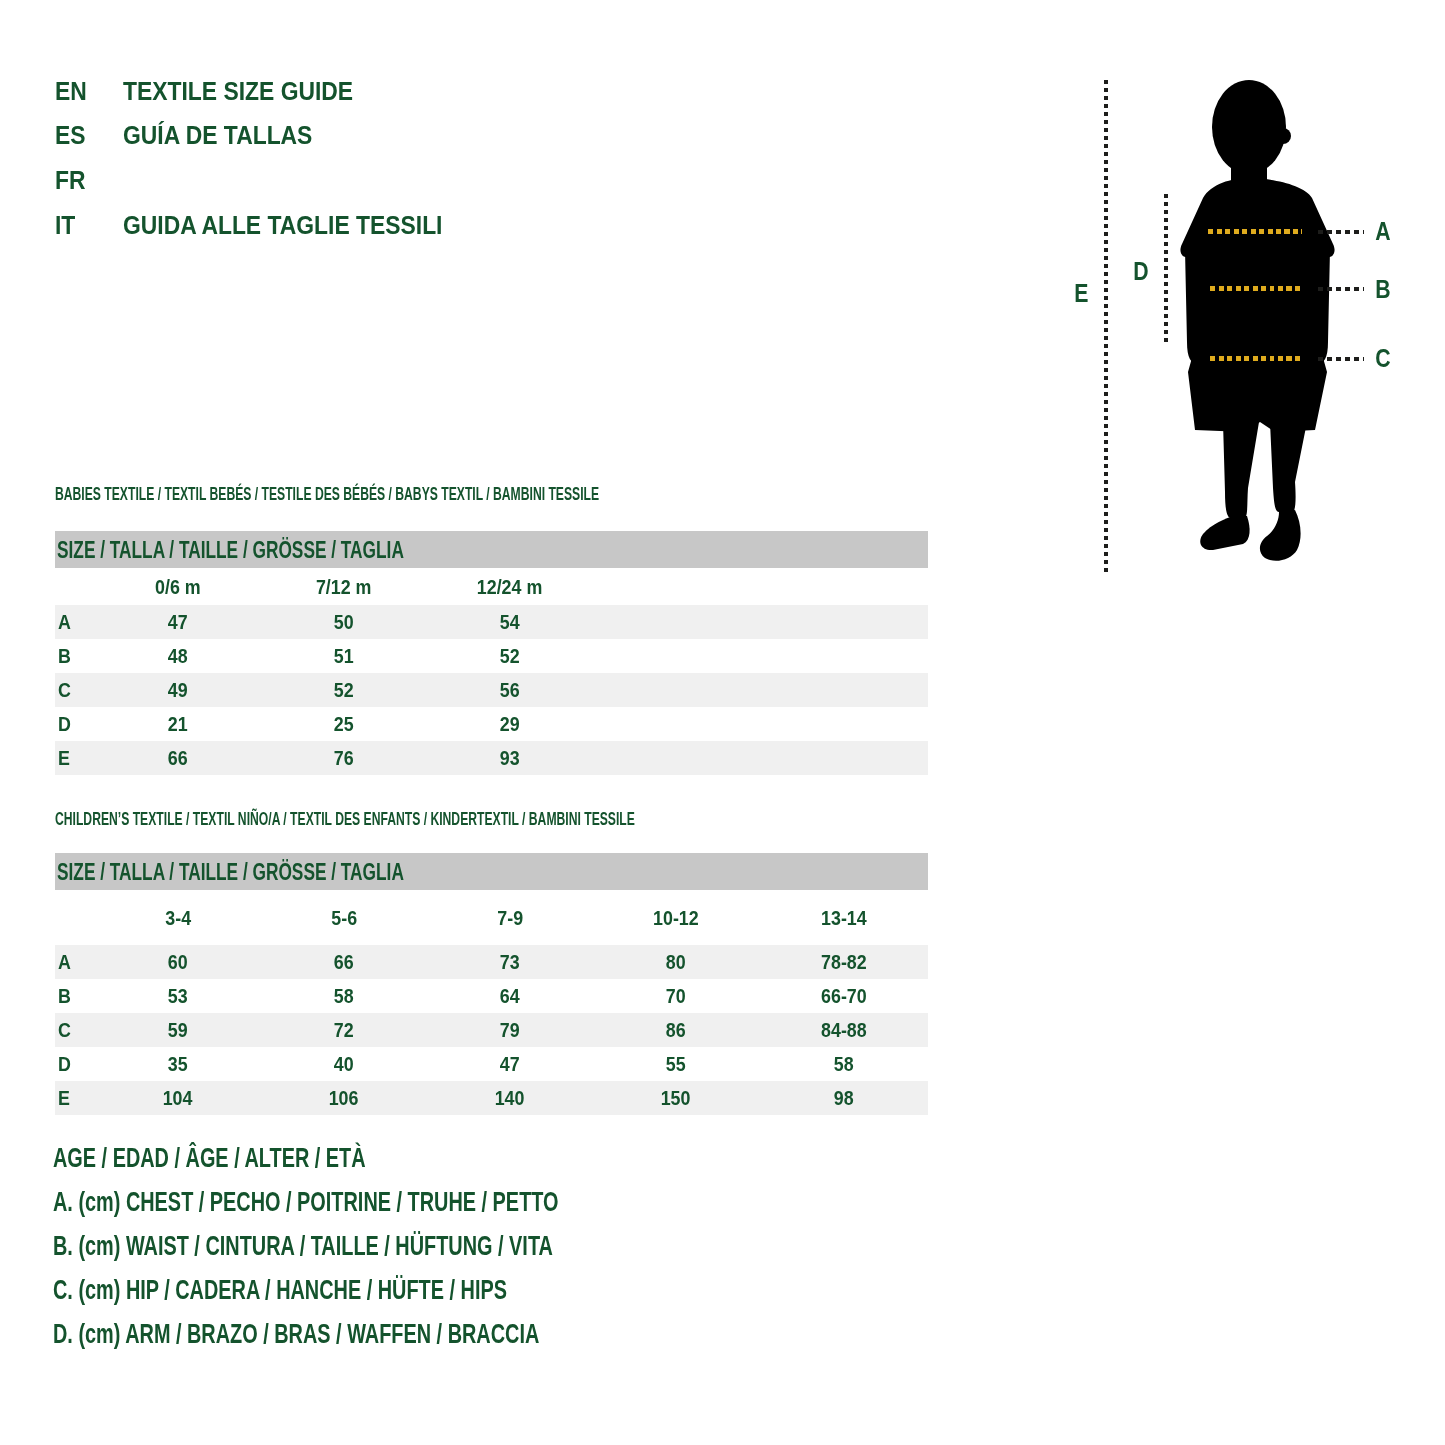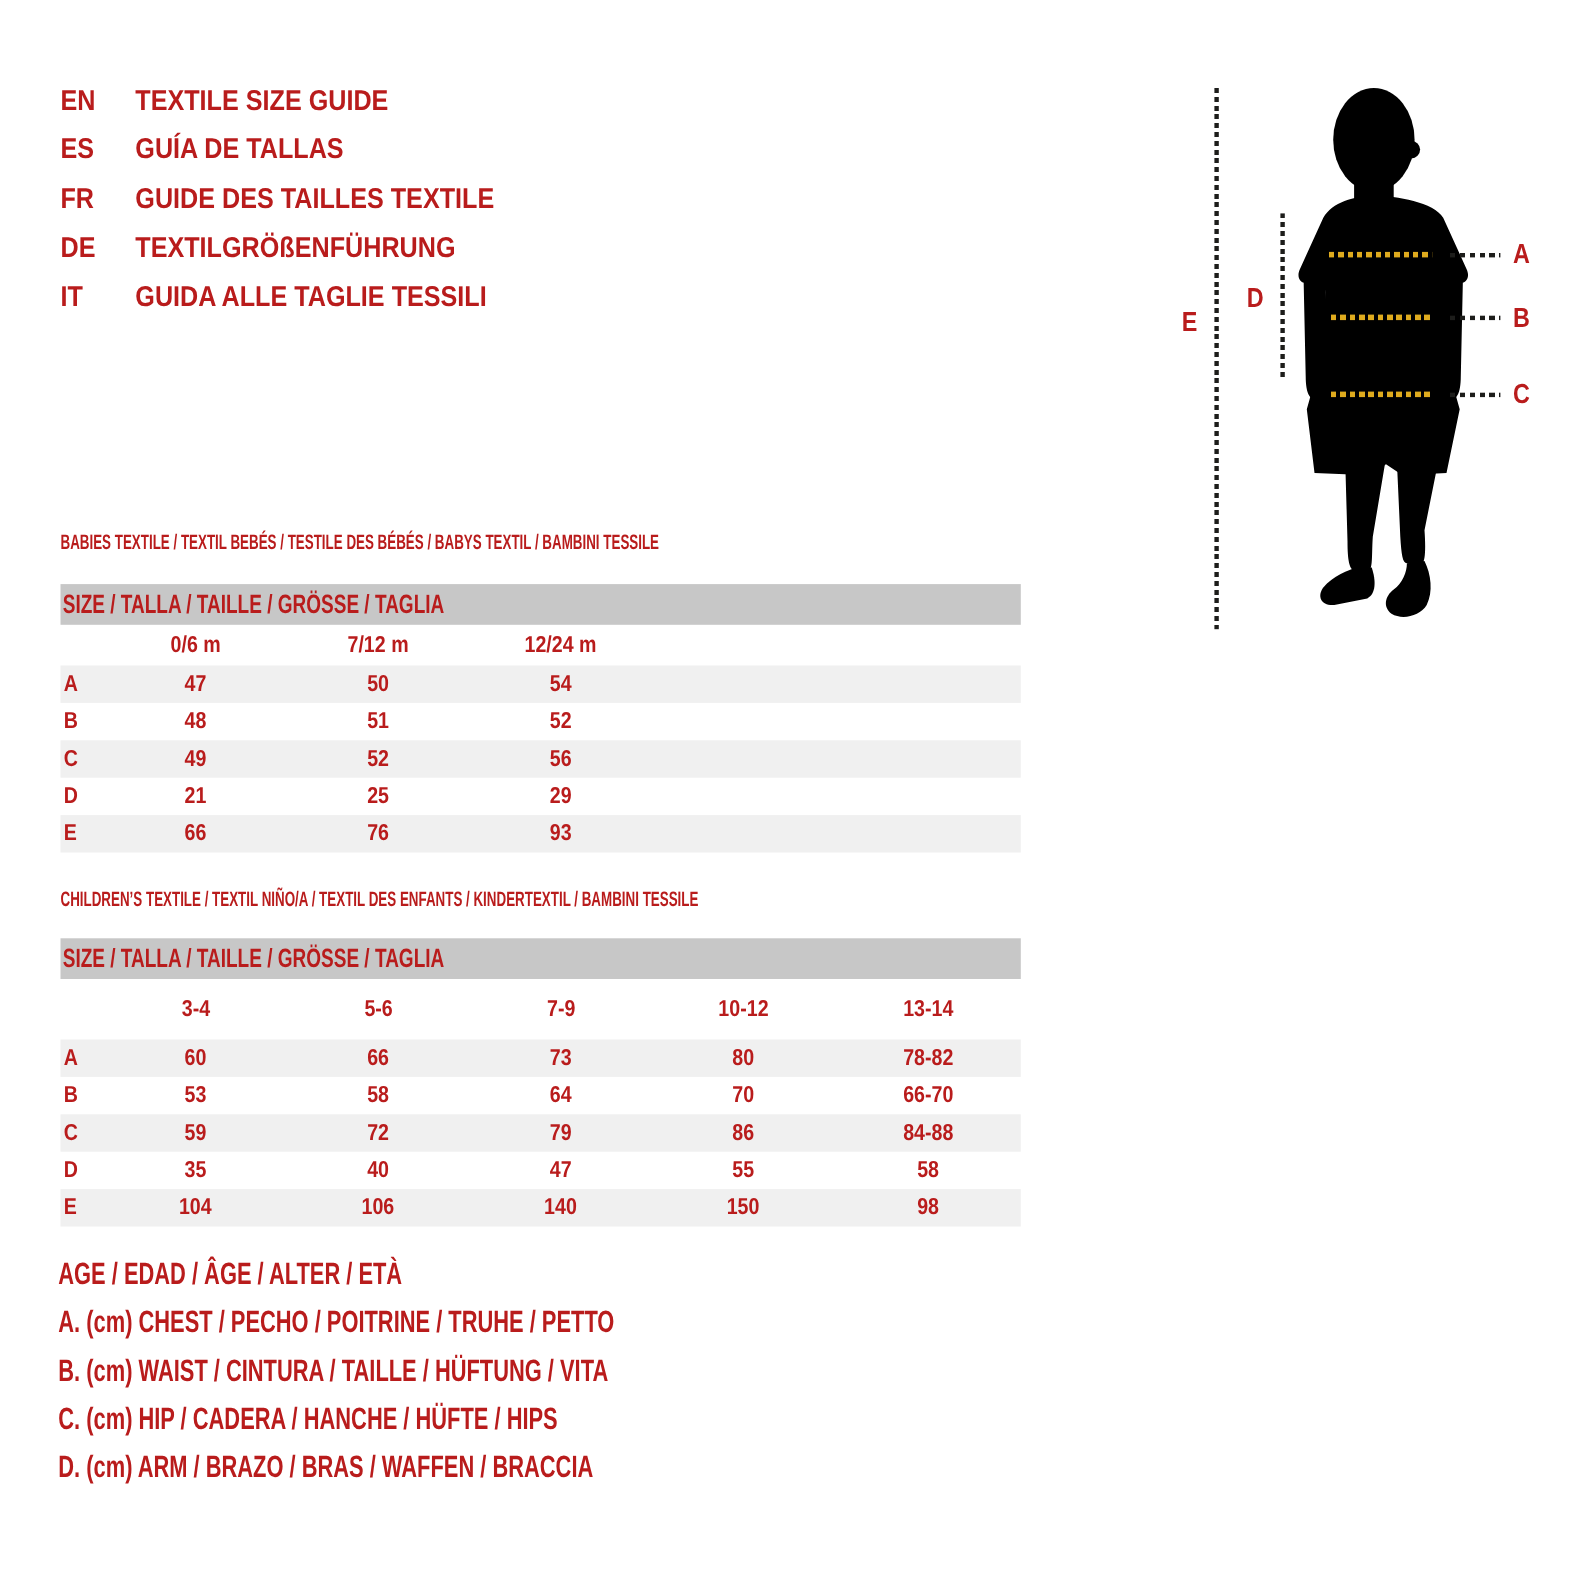--- a/index.html
+++ b/index.html
@@ -1,18 +1,18 @@
 <!DOCTYPE html>
 <html><head>
 <meta charset="utf-8">
 <style>
   html,body{margin:0;padding:0;background:#fff;}
   .page{
     position:relative;width:1445px;height:1445px;background:#ffffff;overflow:hidden;
-    font-family:"Liberation Sans","DejaVu Sans",sans-serif;font-weight:bold;color:#b91c1c;
+    font-family:"Liberation Sans","DejaVu Sans",sans-serif;font-weight:bold;color:#14532d;
     -webkit-font-smoothing:antialiased;
   }
   
   .cx{display:inline-block;white-space:nowrap;transform:scaleX(var(--sx,.75));transform-origin:0 50%;}
   .cc{transform-origin:50% 50%;}
 
   
   .langs{position:absolute;left:55px;top:69px;}
   .lang-row{display:flex;align-items:center;height:44.6px;font-size:26px;}
   .lang-code{width:68px;}
@@ -77,25 +77,20 @@
     <div class="lang-row">
       <span class="lang-code"><span class="cx">EN</span></span>
       <span class="lang-title"><span class="cx">TEXTILE SIZE GUIDE</span></span>
     </div>
     <div class="lang-row">
       <span class="lang-code"><span class="cx">ES</span></span>
       <span class="lang-title"><span class="cx">GUÍA DE TALLAS</span></span>
     </div>
     <div class="lang-row">
       <span class="lang-code"><span class="cx">FR</span></span>
-      <span class="lang-title"><span class="cx">GUIDE DES TAILLES TEXTILE</span></span>
-    </div>
-    <div class="lang-row">
-      <span class="lang-code"><span class="cx">DE</span></span>
-      <span class="lang-title"><span class="cx">TEXTILGRÖßENFÜHRUNG</span></span>
     </div>
     <div class="lang-row">
       <span class="lang-code"><span class="cx">IT</span></span>
       <span class="lang-title"><span class="cx">GUIDA ALLE TAGLIE TESSILI</span></span>
     </div>
   </div>
 
   <svg class="silhouette" viewBox="0 0 165 506" aria-hidden="true">
     <g fill="#000000">
       <ellipse cx="74" cy="55" rx="37" ry="47"></ellipse>

